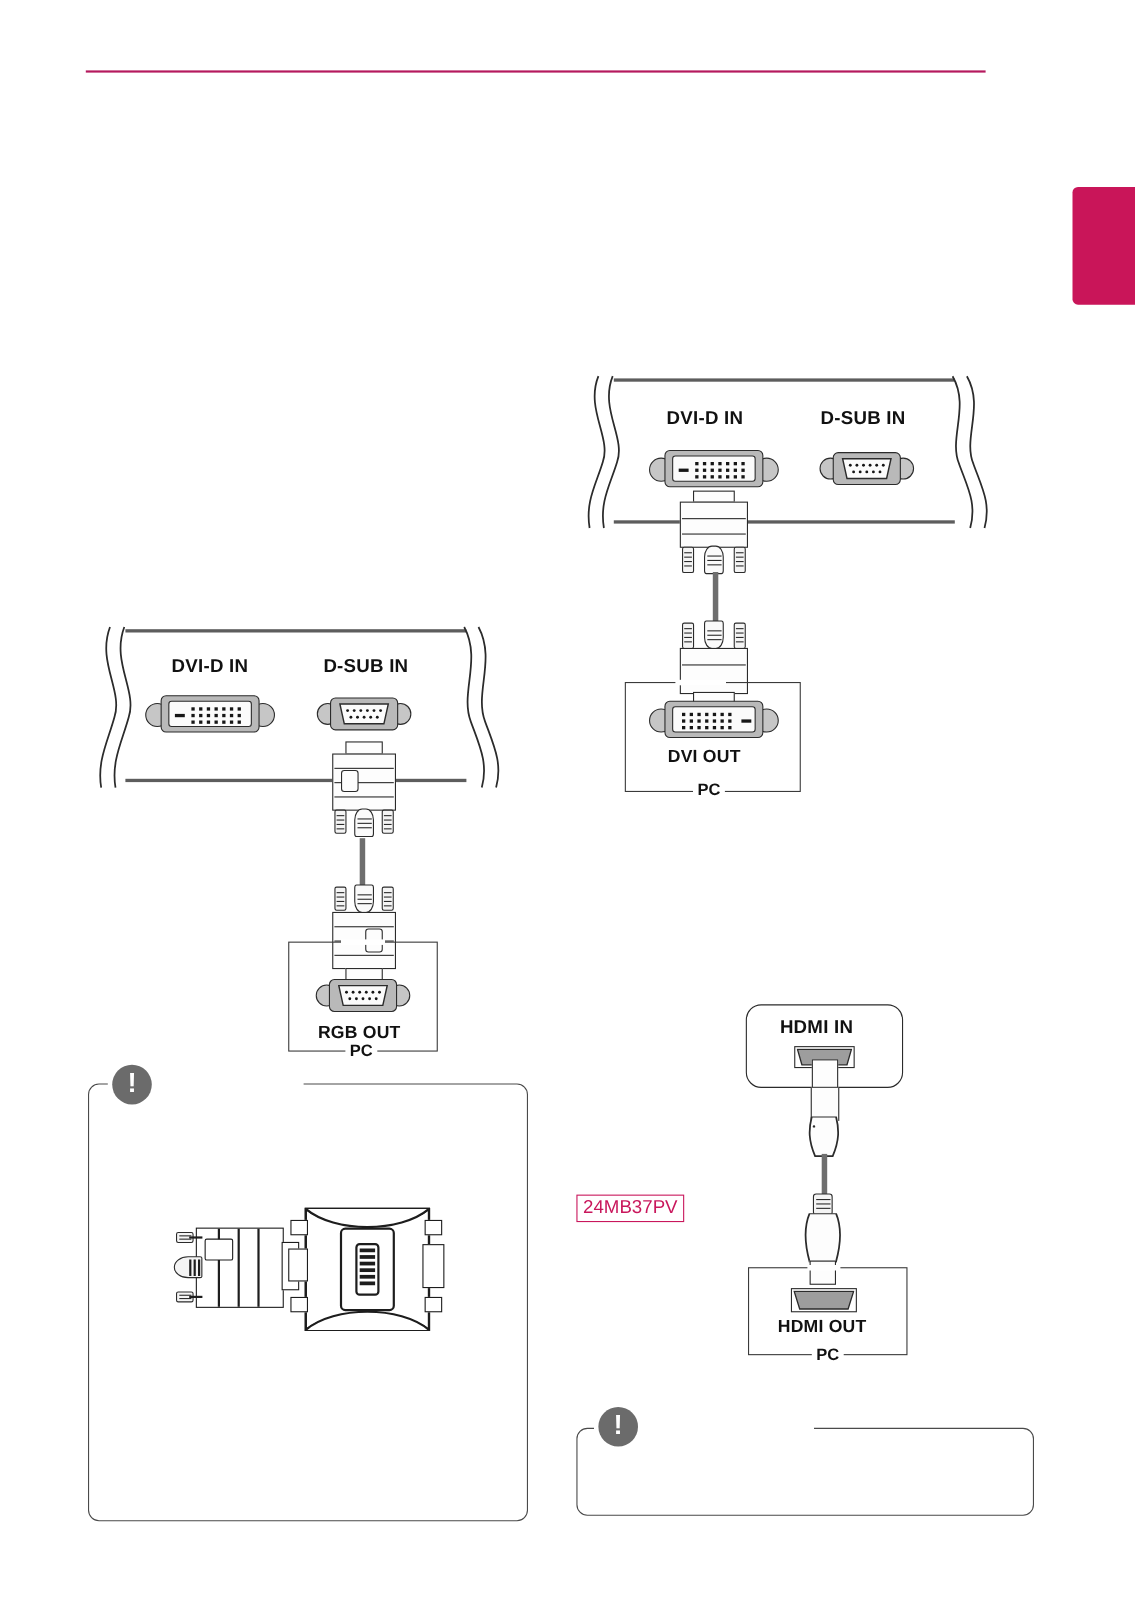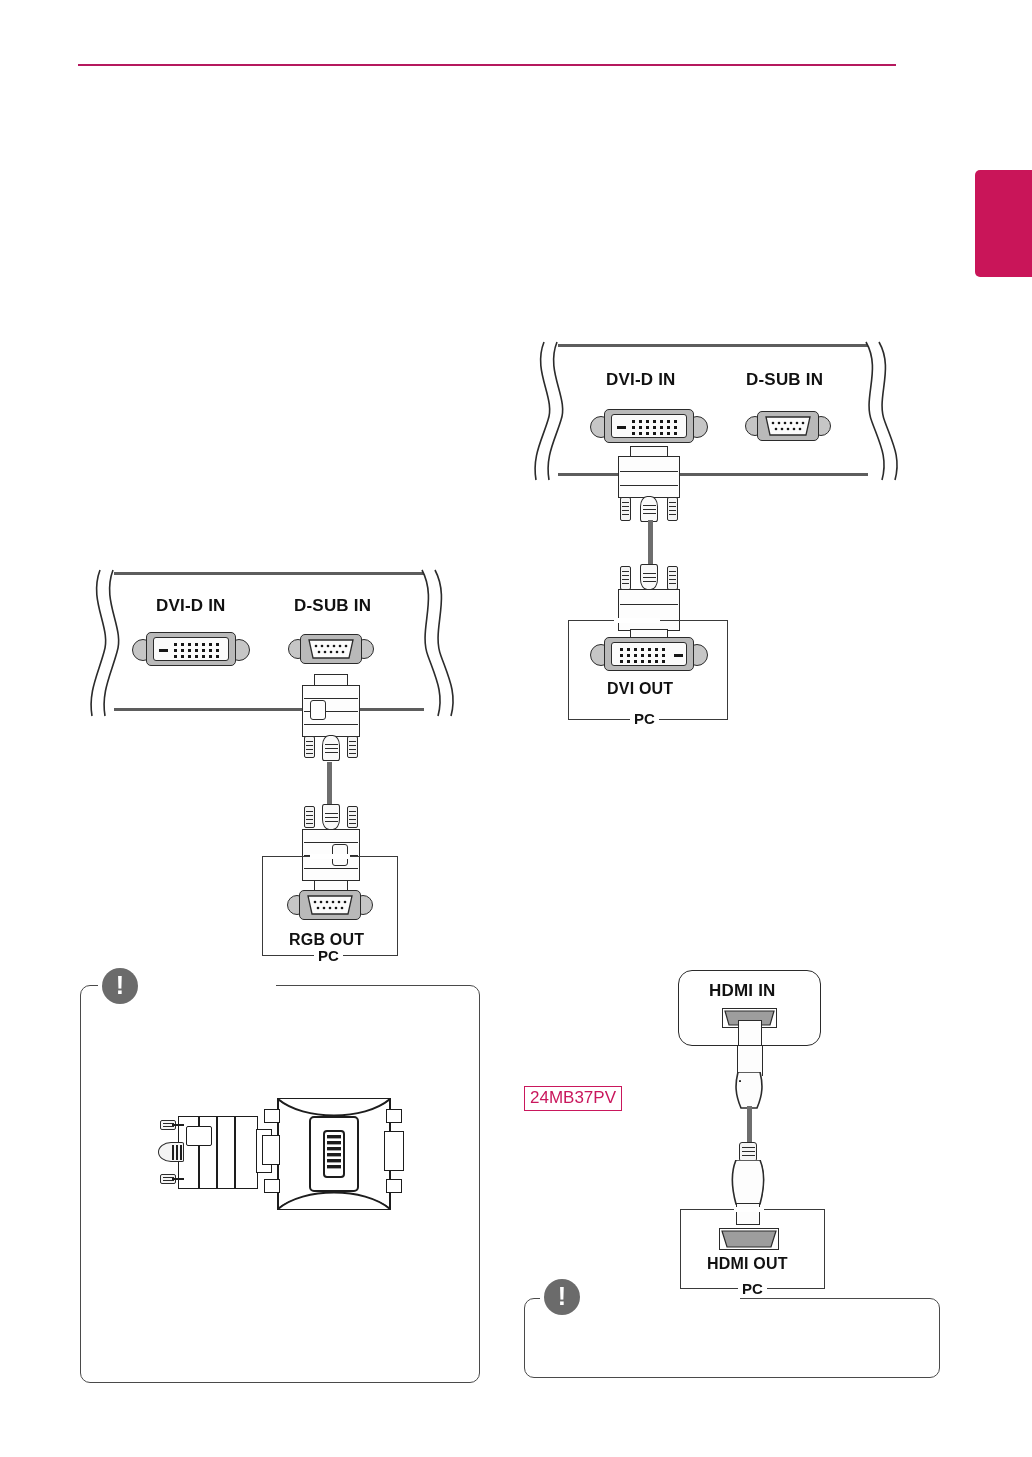--- a/index.html
+++ b/index.html
@@ -525,21 +525,21 @@
         <circle cx="31" cy="14" r="1.3"></circle>
           <circle cx="37" cy="14" r="1.3"></circle>
       </g>
     </svg>
   </div>
 
   <div class="label-bold" style="left:203px; top:373px; font-size:16px;">RGB OUT</div>
   <div class="pc-text" style="left:228px; top:389px;">PC</div>
 </div>
 
-<div class="panel" style="left:510px; top:960px; width:440px; height:310px;">
+<div class="panel" style="left:510px; top:903px; width:440px; height:310px;">
 
   <div class="hdmi-panel" style="left:168px; top:10px; width:143px; height:76px;"></div>
   <div class="label-bold" style="left:199px; top:21px; font-size:17px;">HDMI IN</div>
   <div class="hdmi-port-outer" style="left:212px; top:48px; width:55px; height:20px;"></div>
   <svg class="abs" style="left:214px; top:50px;" width="51" height="16" viewBox="0 0 51 16">
     <path d="M1 1 L50 1 L46 15 L5 15 Z" fill="#9d9d9d" stroke="#2b2b2b" stroke-width="1.2"></path>
   </svg>
 
   <div class="hdmi-plug" style="left:228px; top:60px; width:24px; height:26px;"></div>
   <div class="hdmi-cable" style="left:227px; top:86px; width:26px; height:30px;"></div>

